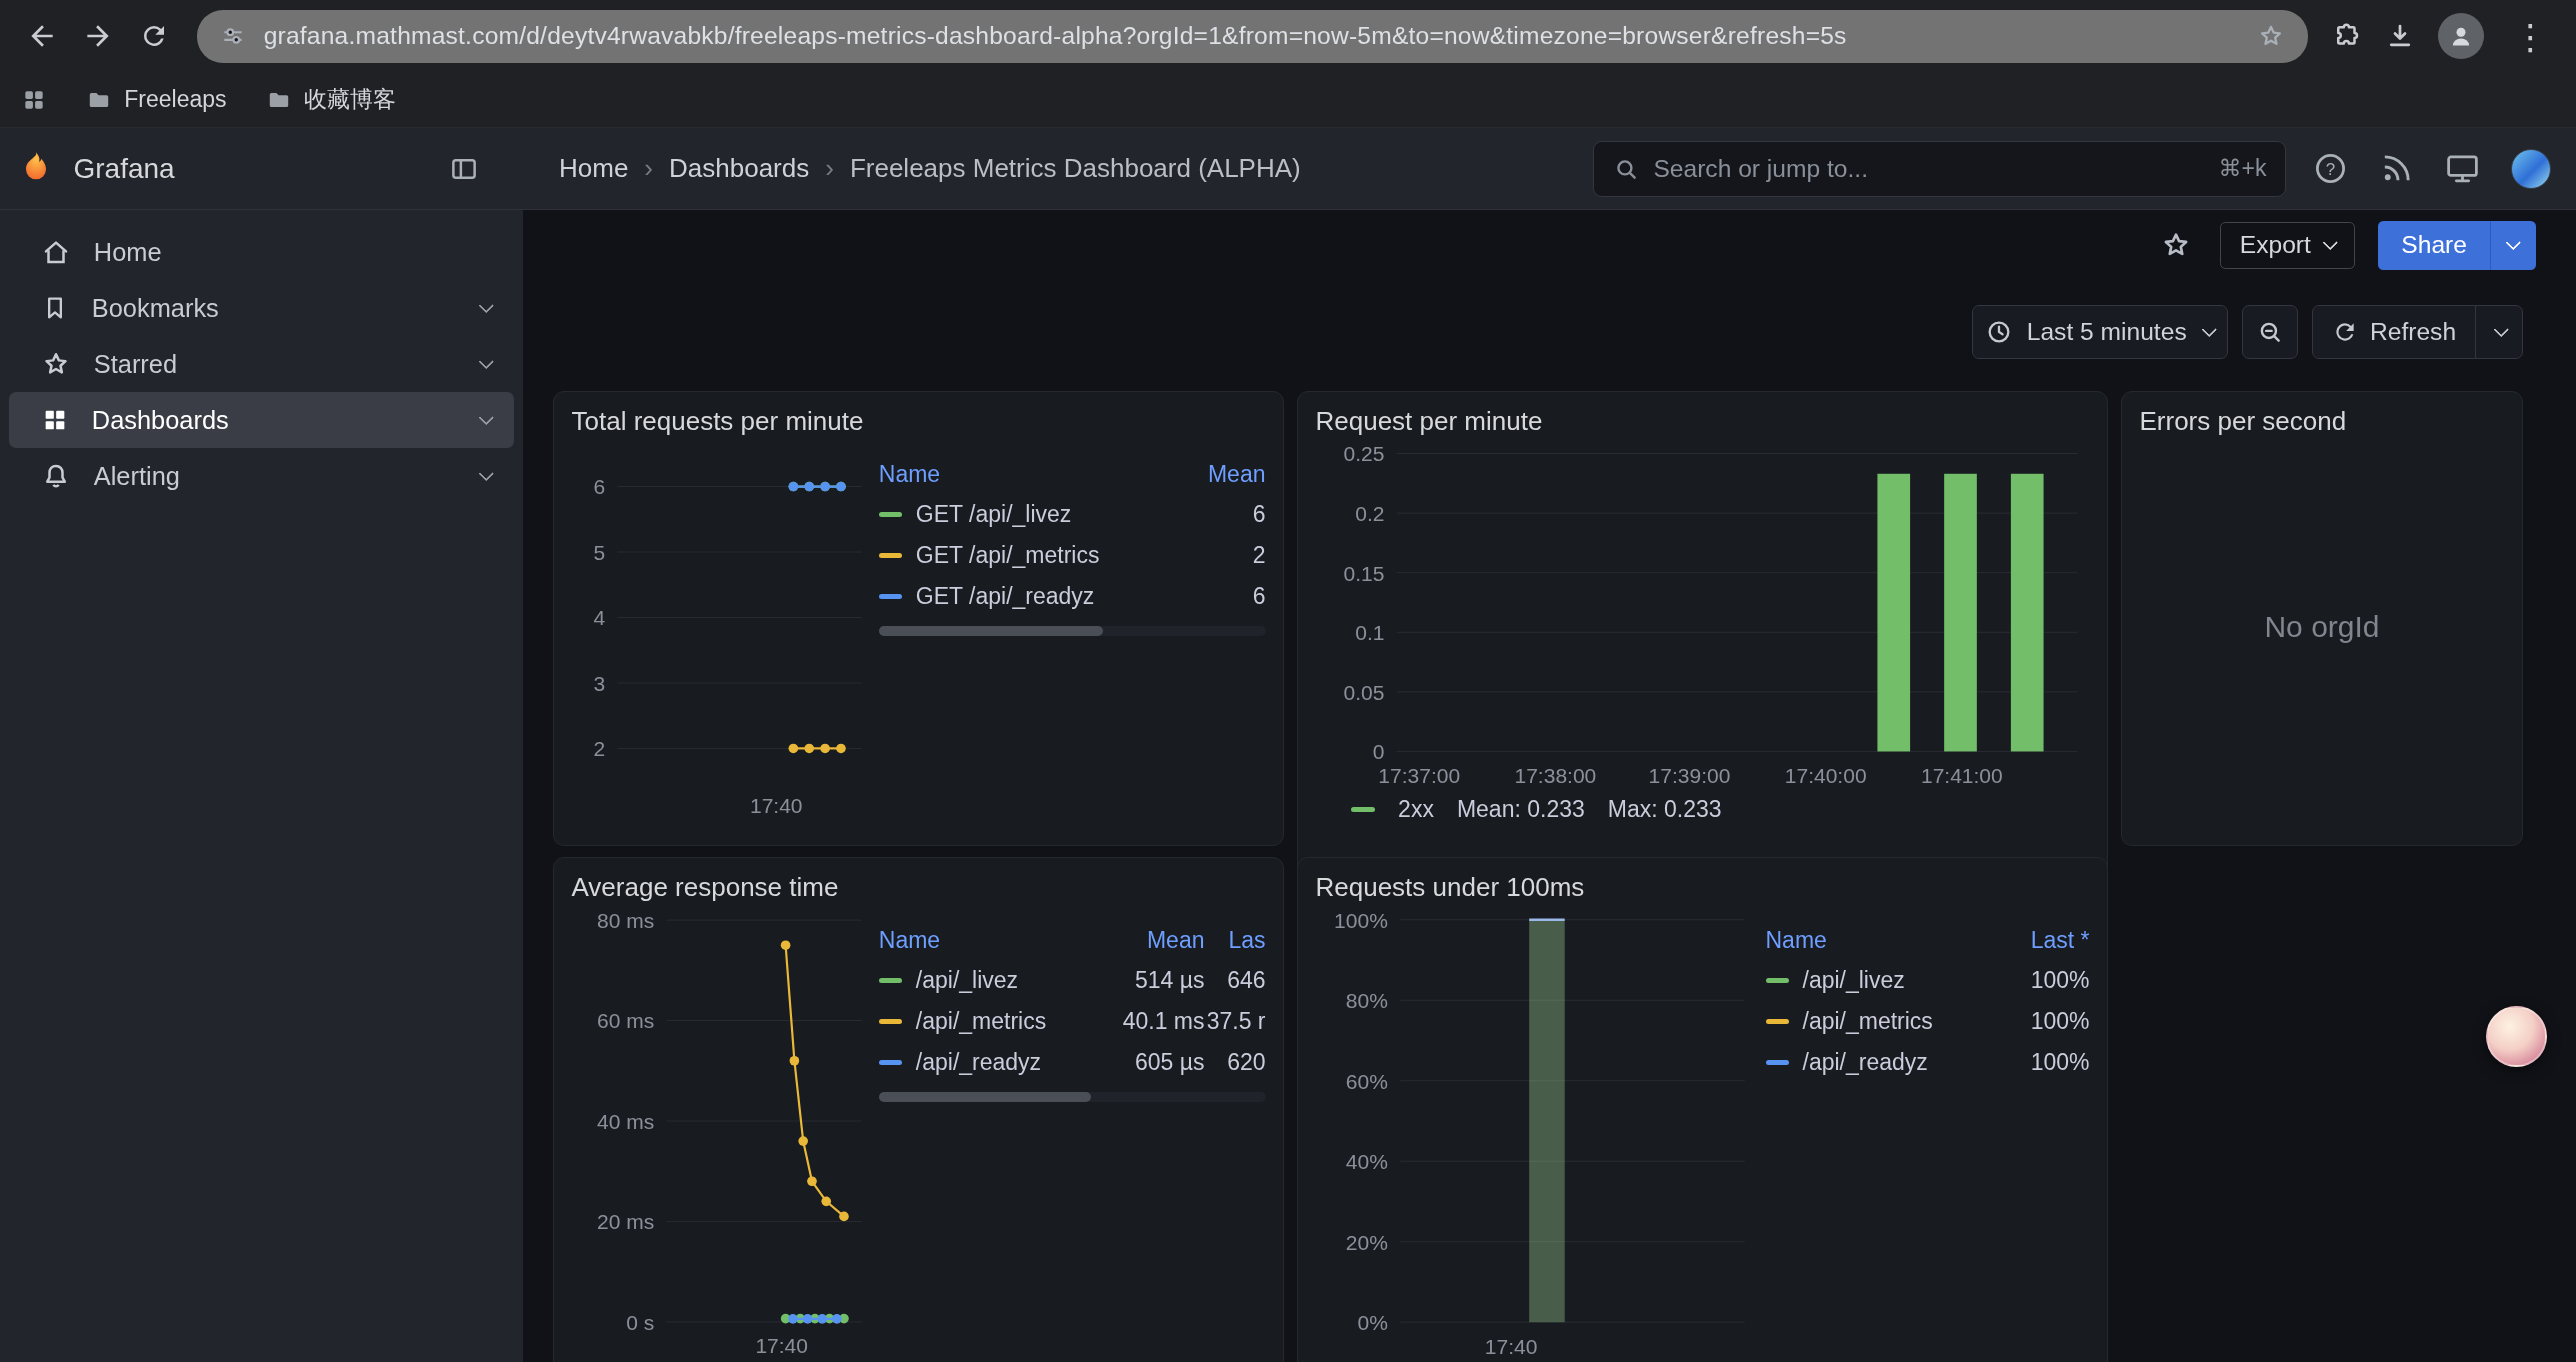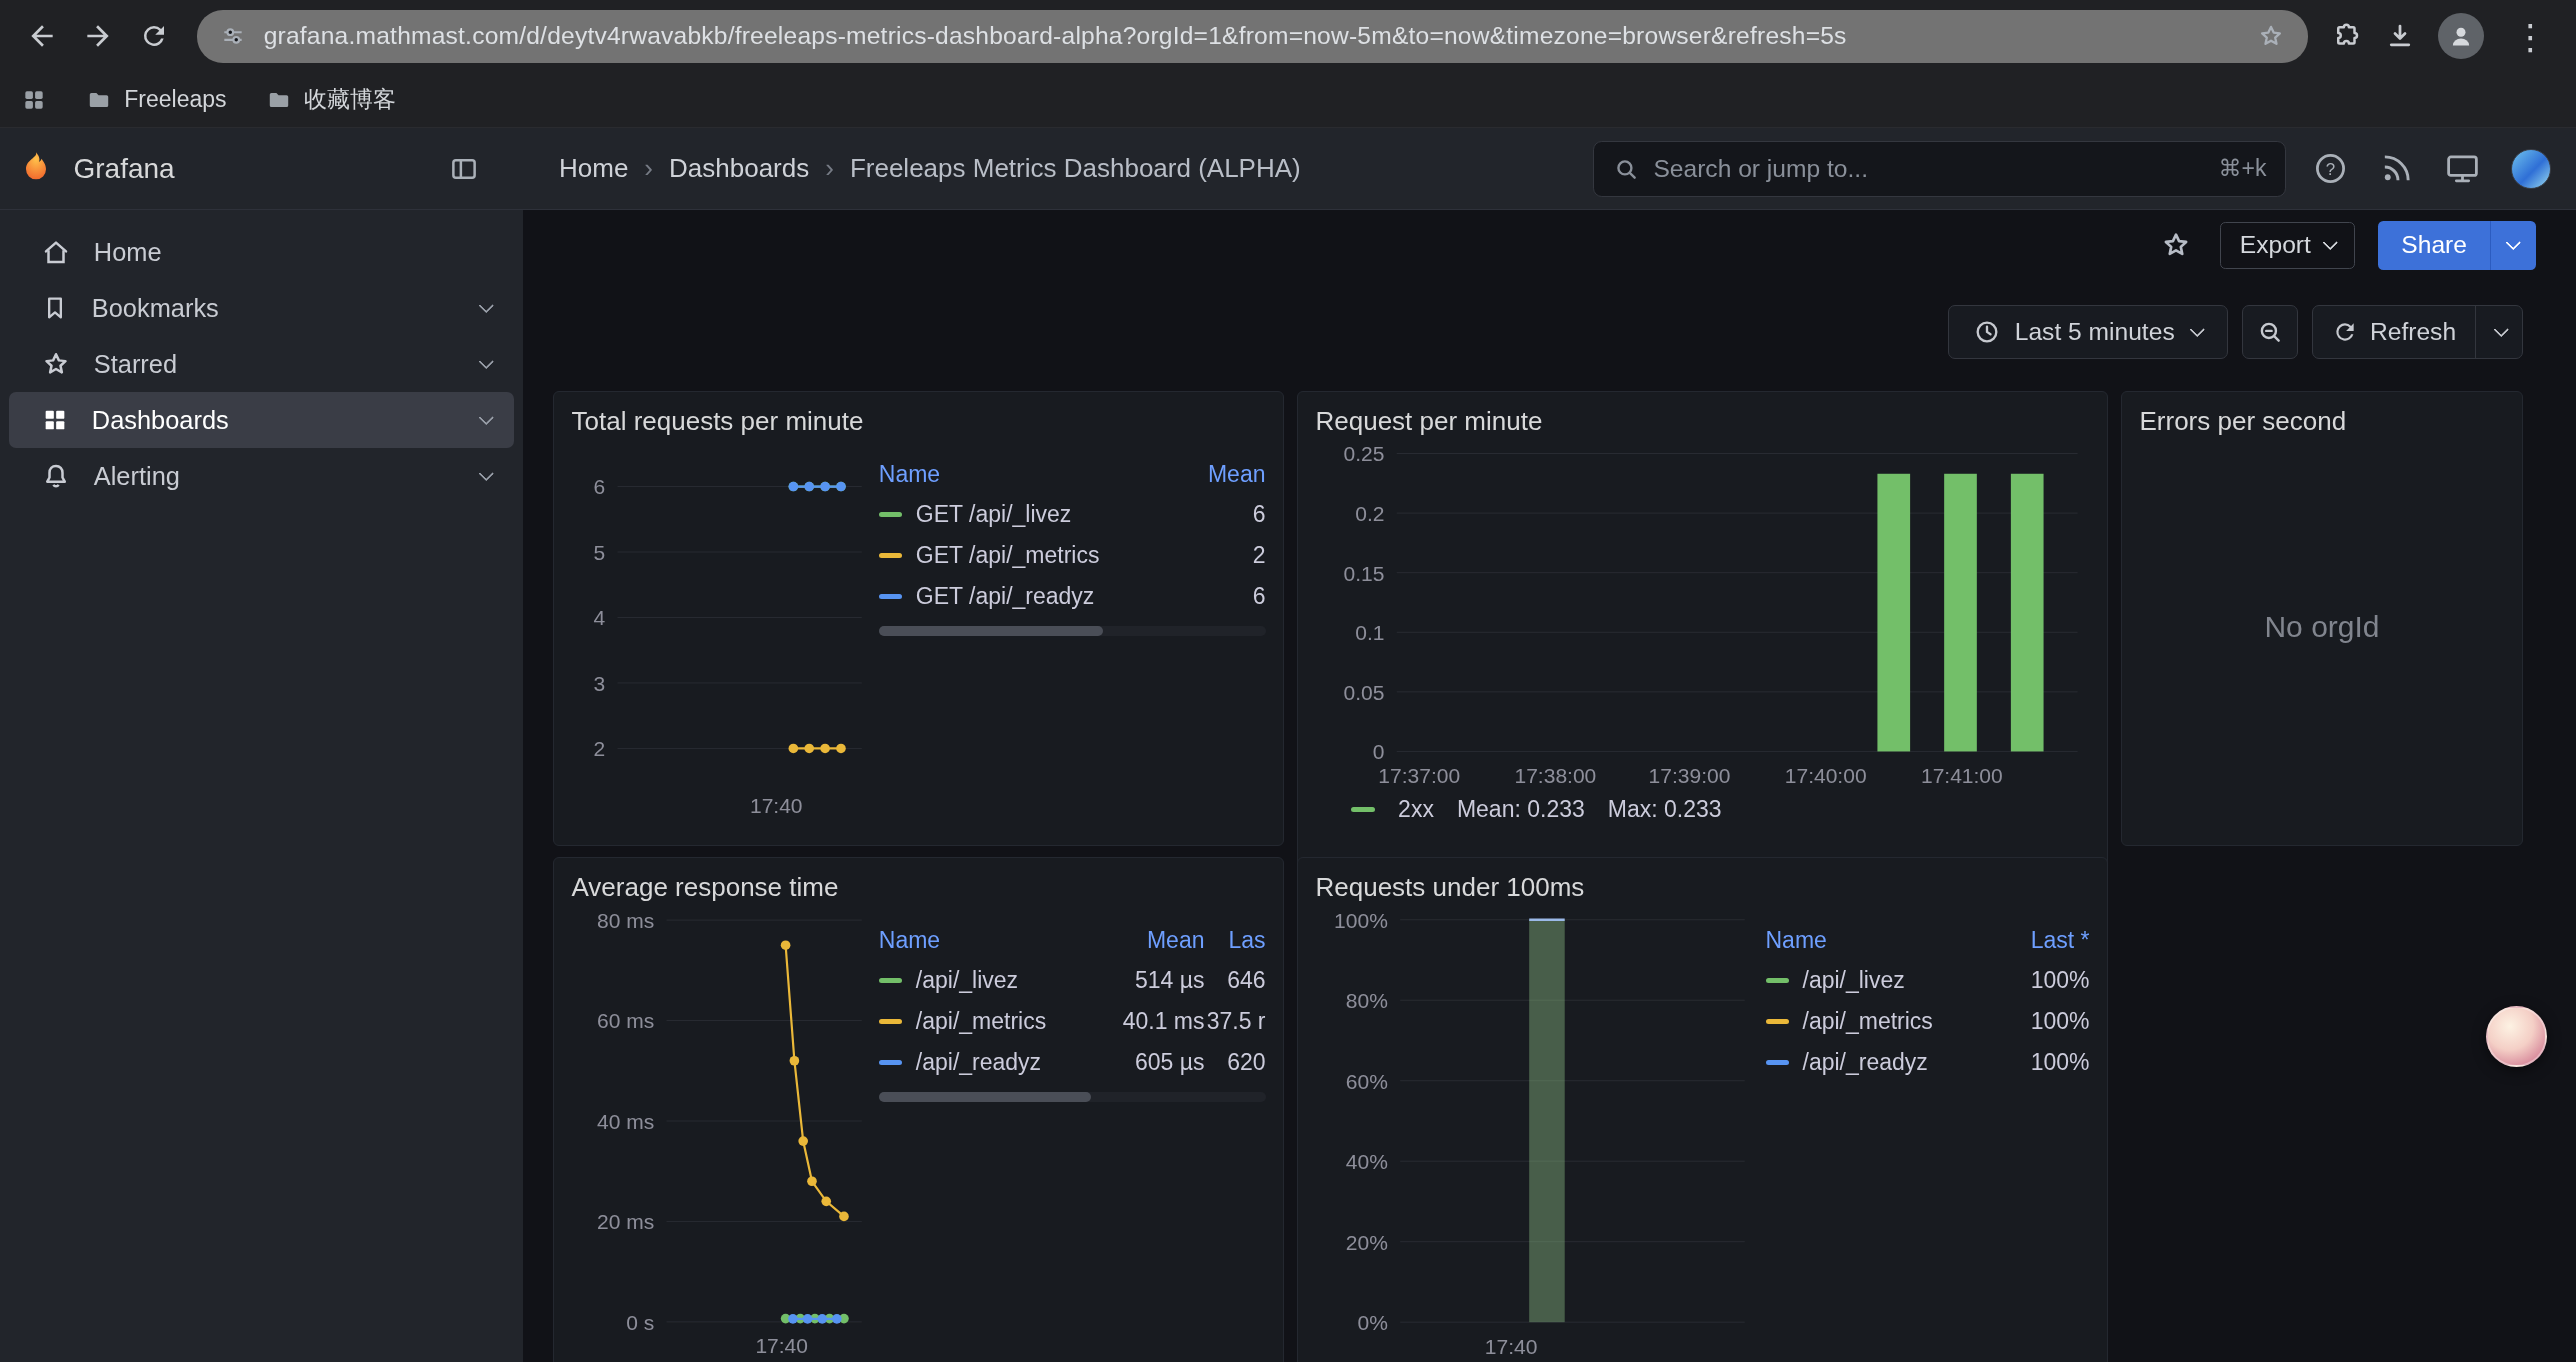--- a/index.html
+++ b/index.html
@@ -52,29 +52,29 @@
   #actions-row{position:absolute;top:10.5px;right:40px;display:flex;align-items:center;gap:23px;height:49px}
   .icon-btn{color:#b7bcc6;display:flex;align-items:center;justify-content:center;width:42px;height:42px}
   #export-btn{height:47px;padding:0 19px;border:0.9px solid #41454e;border-radius:5.3px;color:#d5d8dd;font-size:24.6px;display:flex;align-items:center;gap:14px;background:transparent}
   #export-btn .chev{border-width:0 2.6px 2.6px 0;color:#d5d8dd}
   #share-split{display:flex;height:49px}
   #share-main{background:#3d71d9;color:#fff;padding:0 23px;border-radius:5.3px 0 0 5.3px;font-size:24.6px;display:flex;align-items:center}
   #share-caret{background:#3d71d9;width:46px;border-left:0.9px solid #2c5cc0;border-radius:0 5.3px 5.3px 0;display:flex;align-items:center;justify-content:center;color:#fff}
 
   #controls-row{position:absolute;top:95px;right:53px;display:flex;align-items:center;gap:14px}
   .ctl{height:54px;background:#181b21;border:0.9px solid #33363e;border-radius:7px;display:flex;align-items:center;color:#d0d3d9;font-size:24.6px}
-  #time-picker{padding:0 24px;gap:14px}
+  #time-picker{padding:0 12px;gap:14px}
   #time-picker .chev,#refresh-caret .chev{color:#c6c9cf;margin-left:3.5px}
   #zoom-out-btn{width:56px;justify-content:center}
   #refresh-group .seg{display:flex;align-items:center;gap:12.3px;padding:0 19px;height:100%}
   #refresh-group .divider{width:0.9px;height:100%;background:#33363e}
   #refresh-caret{width:46px;display:flex;align-items:center;justify-content:center;height:100%}
 
   
-  .panel{position:absolute;background:#181b20;border:0.9px solid #242830;border-radius:6px;padding:8.8px 17.5px}
+  .panel{position:absolute;background:#181b20;border:0.9px solid #242830;border-radius:11px;padding:8.8px 17.5px}
   #p1{left:30px;top:181px;width:731px;height:455px}
   #p2{left:774px;top:181px;width:811px;height:566px}
   #p3{left:1598px;top:181px;width:402px;height:455px}
   #p4{left:30px;top:647px;width:731px;height:614px}
   #p5{left:774px;top:647px;width:811px;height:614px}
   .p-title{height:42px;display:flex;align-items:center;font-size:26px;font-weight:500;color:#d8d9da;white-space:nowrap}
   .p-body{display:flex;align-items:flex-start}
   .p-col{display:flex;flex-direction:column}
   #p1 .chart{width:302px;height:377px}
   #p4 .chart{width:302px;height:452px}

